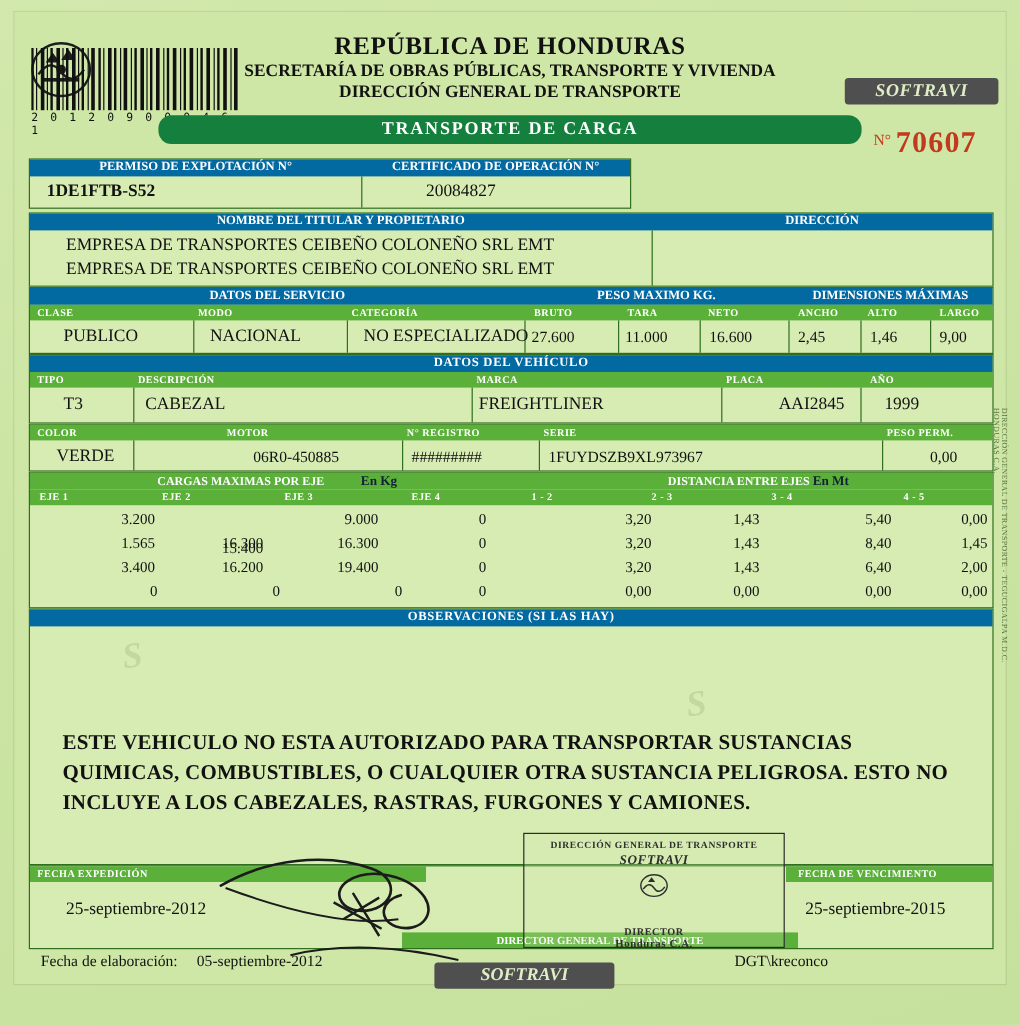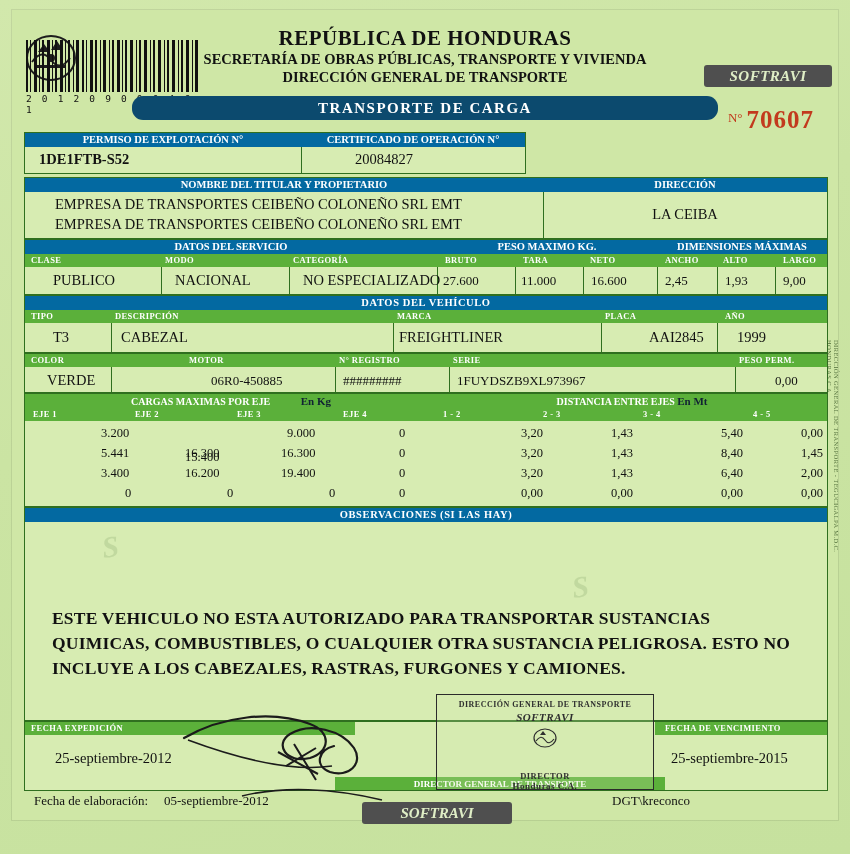--- a/index.html
+++ b/index.html
@@ -55,21 +55,21 @@
   .numero{
     position:absolute;right:24px;top:96px;color:#c23a1d;
     font-family:"Liberation Serif", serif;
   }
   .numero .n{font-size:13px;vertical-align:super;}
   .numero .v{font-size:25px;font-weight:bold;letter-spacing:1px;}
 
   
   .titlebar{
     position:absolute;left:120px;top:86px;width:586px;height:24px;
-    background:#0c4a6e;border-radius:11px;
+    background:#15803d;border-radius:11px;
     color:#fff;font-weight:bold;font-size:15px;letter-spacing:1.5px;
     text-align:center;line-height:24px;
   }
 
   
   .box{position:absolute;border:1.2px solid #2f6f1f;background:#d7ecb2;}
   .band{
     background:#0369a1;color:#fff;font-weight:bold;font-size:10.5px;
     letter-spacing:.6px;text-align:center;line-height:14px;height:14px;
   }
@@ -209,21 +209,20 @@
     <div class="txt val" style="left:330px;top:18px;">20084827</div>
   </div>
 
   <div class="box" style="left:12px;top:167px;width:802px;height:60px;">
     <div class="band" style="width:100%;">&nbsp;</div>
     <div class="txt" style="left:0;top:0;width:518px;text-align:center;line-height:14px;font-size:10.5px;font-weight:bold;color:#fff;">NOMBRE DEL TITULAR Y PROPIETARIO</div>
     <div class="txt" style="left:518px;top:0;width:284px;text-align:center;line-height:14px;font-size:10.5px;font-weight:bold;color:#fff;">DIRECCIÓN</div>
     <div class="vline" style="left:518px;top:14px;height:46px;"></div>
     <div class="txt val" style="left:30px;top:18px;">EMPRESA DE TRANSPORTES CEIBEÑO COLONEÑO SRL EMT</div>
     <div class="txt val" style="left:30px;top:38px;">EMPRESA DE TRANSPORTES CEIBEÑO COLONEÑO SRL EMT</div>
-    <div class="txt val" style="left:518px;top:28px;width:284px;text-align:center;">LA CEIBA</div>
   </div>
 
   <div class="box" style="left:12px;top:229px;width:802px;height:54px;">
     <div class="band" style="width:100%;">&nbsp;</div>
     <div class="txt" style="left:0;top:0;width:412px;text-align:center;line-height:14px;font-size:10.5px;font-weight:bold;color:#fff;">DATOS DEL SERVICIO</div>
     <div class="txt" style="left:412px;top:0;width:220px;text-align:center;line-height:14px;font-size:10.5px;font-weight:bold;color:#fff;">PESO MAXIMO KG.</div>
     <div class="txt" style="left:632px;top:0;width:170px;text-align:center;line-height:14px;font-size:10.5px;font-weight:bold;color:#fff;">DIMENSIONES MÁXIMAS</div>
 
     <div style="position:absolute;left:0;top:14px;width:802px;height:13px;background:#5bb03a;"></div>
     <div class="txt sub" style="left:6px;top:15px;">CLASE</div>
@@ -245,21 +244,21 @@
     <div class="vline" style="left:692px;top:27px;height:27px;"></div>
     <div class="vline" style="left:750px;top:27px;height:27px;"></div>
 
     <div class="txt val" style="left:28px;top:32px;">PUBLICO</div>
     <div class="txt val" style="left:150px;top:32px;">NACIONAL</div>
     <div class="txt val" style="left:278px;top:32px;">NO ESPECIALIZADO</div>
     <div class="txt val valsm" style="left:418px;top:33px;">27.600</div>
     <div class="txt val valsm" style="left:496px;top:33px;">11.000</div>
     <div class="txt val valsm" style="left:566px;top:33px;">16.600</div>
     <div class="txt val valsm" style="left:640px;top:33px;">2,45</div>
-    <div class="txt val valsm" style="left:700px;top:33px;">1,93</div>
+    <div class="txt val valsm" style="left:700px;top:33px;">1,46</div>
     <div class="txt val valsm" style="left:758px;top:33px;">9,00</div>
   </div>
 
   <div class="box" style="left:12px;top:285px;width:802px;height:56px;">
     <div class="band" style="width:100%;">DATOS DEL VEHÍCULO</div>
     <div style="position:absolute;left:0;top:14px;width:802px;height:13px;background:#5bb03a;"></div>
     <div class="txt sub" style="left:6px;top:15px;">TIPO</div>
     <div class="txt sub" style="left:90px;top:15px;">DESCRIPCIÓN</div>
     <div class="txt sub" style="left:372px;top:15px;">MARCA</div>
     <div class="txt sub" style="left:580px;top:15px;">PLACA</div>
@@ -323,21 +322,21 @@
       <div class="txt num" style="left:160px;top:32px;margin-top:24px;">15.400</div>
       <div class="txt num" style="left:262px;top:32px;">9.000</div>
       <div class="txt num" style="left:374px;top:32px;">0</div>
       <div class="txt num" style="left:496px;top:32px;">3,20</div>
       <div class="txt num" style="left:586px;top:32px;">1,43</div>
       <div class="txt num" style="left:696px;top:32px;">5,40</div>
       <div class="txt num" style="left:776px;top:32px;">0,00</div>
     </div>
 
     <div>
-      <div class="txt num" style="left:76px;top:52px;">5.441</div>
+      <div class="txt num" style="left:76px;top:52px;">1.565</div>
       <div class="txt num" style="left:160px;top:52px;">16.300</div>
       <div class="txt num" style="left:256px;top:52px;">16.300</div>
       <div class="txt num" style="left:374px;top:52px;">0</div>
       <div class="txt num" style="left:496px;top:52px;">3,20</div>
       <div class="txt num" style="left:586px;top:52px;">1,43</div>
       <div class="txt num" style="left:696px;top:52px;">8,40</div>
       <div class="txt num" style="left:776px;top:52px;">1,45</div>
     </div>
 
     <div>

